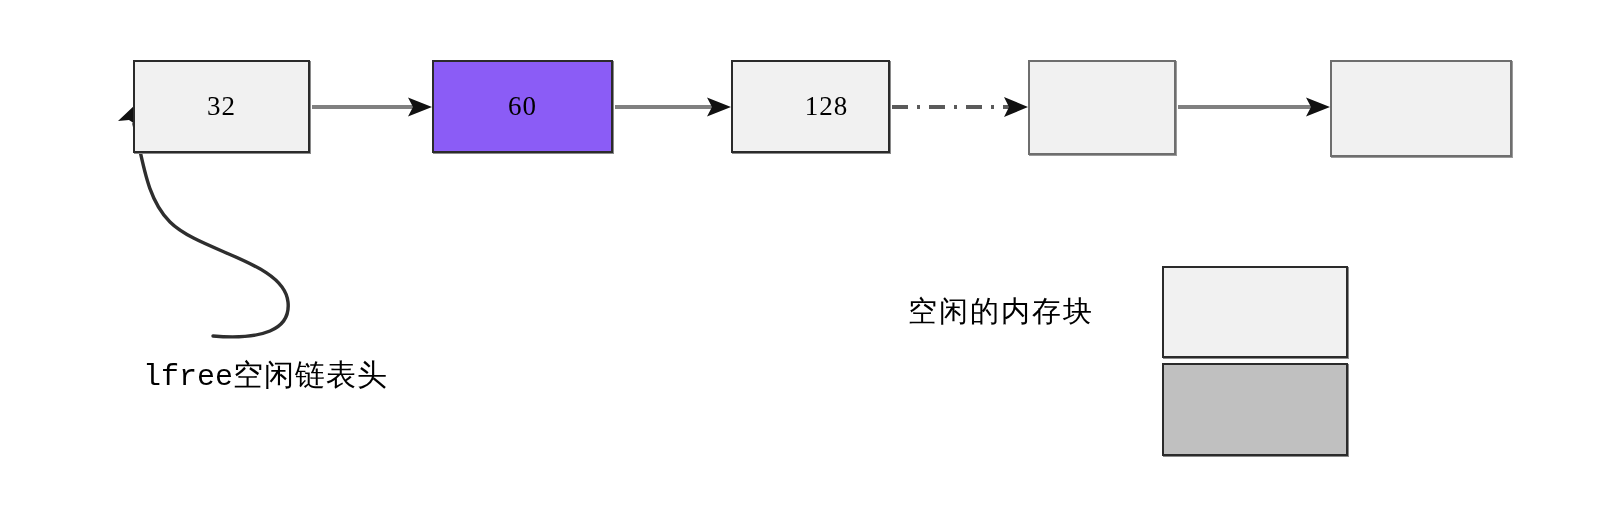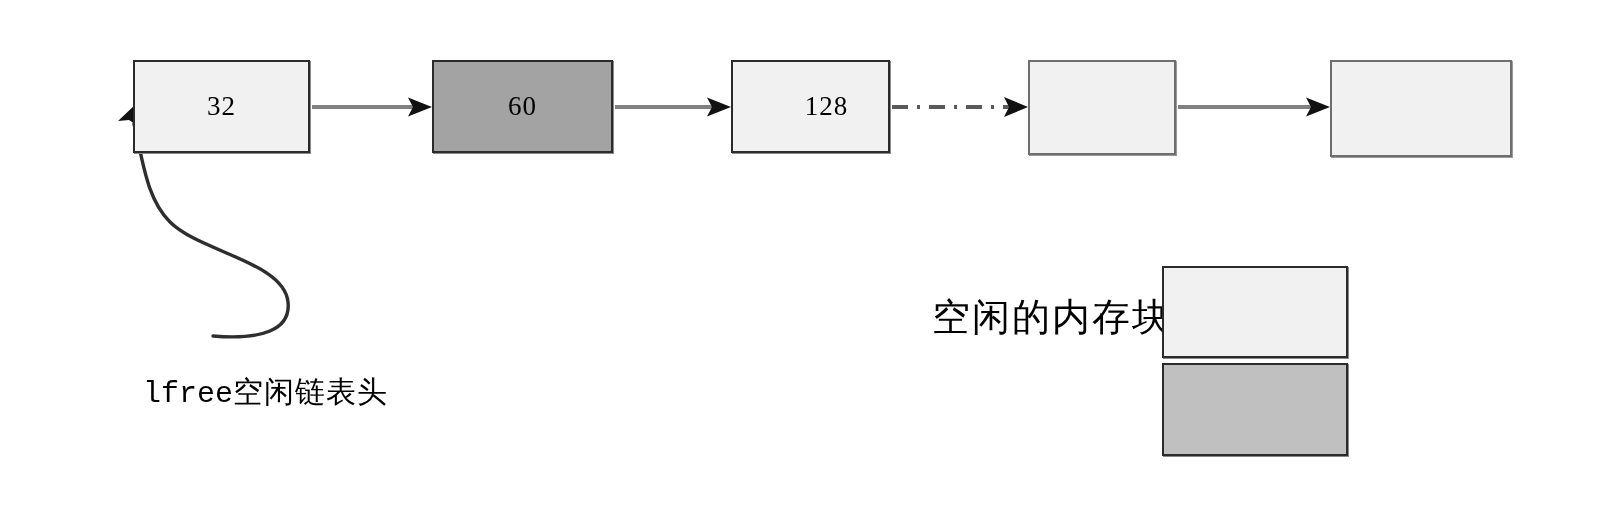--- a/index.html
+++ b/index.html
@@ -31,42 +31,41 @@
     font-family: "Liberation Serif", serif;
     font-size: 27px;
     color: #000000;
     letter-spacing: 1px;
   }
   .node-box.free {
     background: #f1f1f1;
     text-align: right;
   }
   .node-box.alloc {
-    background: #a3a3a3;
+    background: #8b5cf6;
   }
   .border-dark {
     border: 2px solid #2b2b2b;
     box-shadow: 1px 1px 0 0 #8a8a8a;
   }
   .border-mid {
     border: 2px solid #6e6e6e;
     box-shadow: 1px 1px 0 0 #9a9a9a;
   }
   .legend-swatch {
     position: absolute;
     box-sizing: border-box;
   }
   .legend-label {
     position: absolute;
     font-family: "Liberation Serif", serif;
-    font-size: 38px;
+    font-size: 29px;
     color: #000000;
     white-space: nowrap;
     letter-spacing: 2px;
-    margin-left: 24px;
   }
   .head-label {
     position: absolute;
     font-family: "Liberation Mono", monospace;
     font-size: 30px;
     color: #000000;
     white-space: nowrap;
     letter-spacing: 0px;
   }
   .head-label .cjk {
@@ -128,21 +127,21 @@
   </div>
 
   <div class="node-box free border-mid" style="left:1028px; top:60px; width:148px; height:95px;">
     <span></span>
   </div>
 
   <div class="node-box free border-mid" style="left:1330px; top:60px; width:182px; height:97px;">
     <span></span>
   </div>
 
-  <div class="head-label" style="left:143px; top:372px;">
+  <div class="head-label" style="left:143px; top:355px;">
     <span>lfree</span><span class="cjk">空闲链表头</span>
   </div>
 
   <div class="legend-label" style="left:908px; top:292px;">空闲的内存块</div>
   <div class="legend-swatch free border-dark" style="left:1162px; top:266px; width:186px; height:92px; background:#f1f1f1;"></div>
 
   <div class="legend-swatch alloc border-dark" style="left:1162px; top:363px; width:186px; height:93px; background:#c0c0c0;"></div>
 
 </div>
 

